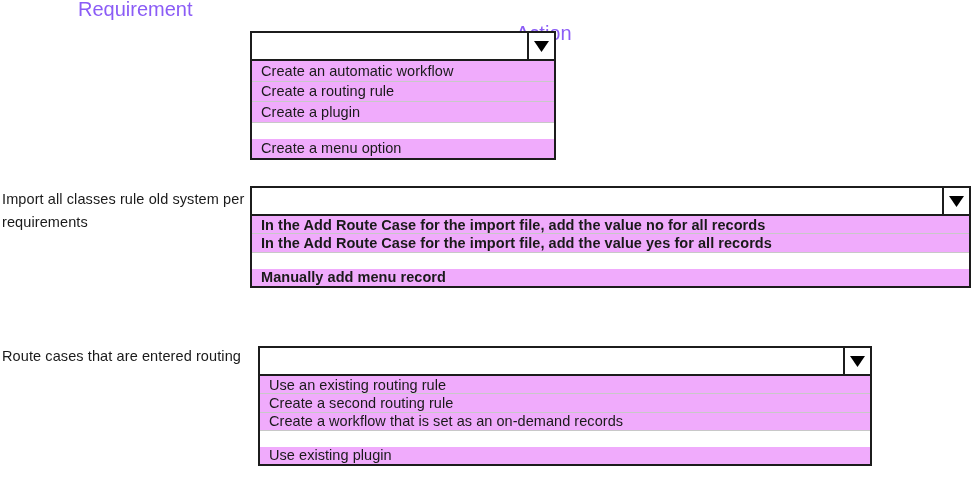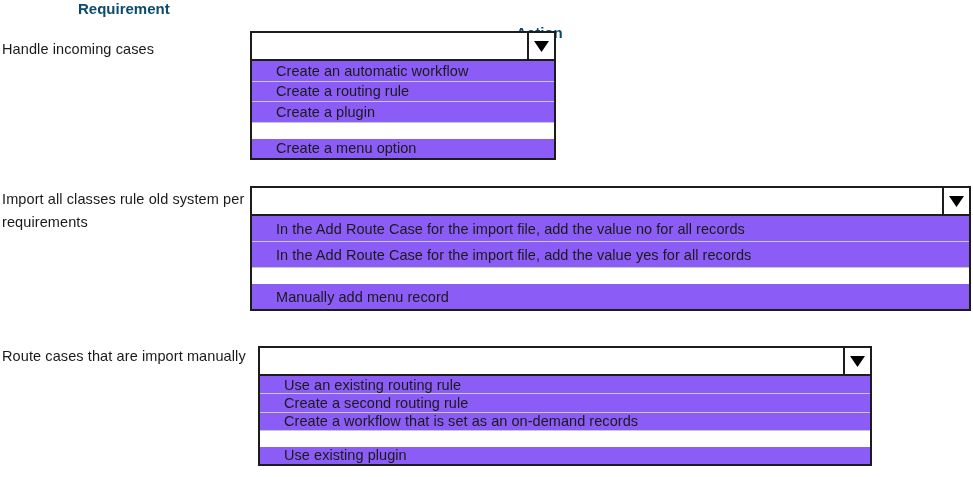--- a/index.html
+++ b/index.html
@@ -15,25 +15,25 @@
     position: relative;
     width: 973px;
     height: 477px;
     background: #ffffff;
     overflow: hidden;
   }
 
   
   .col-header {
     position: absolute;
-    font-weight: bold;
-    font-size: 15px;
+    font-weight: normal;
+    font-size: 20px;
     line-height: 18px;
     white-space: nowrap;
-    color: #0c4a6e;
+    color: #8b5cf6;
   }
   #hdr-requirement { left: 78px;  top: 0px; }
   #hdr-action      { left: 516px; top: 0px; margin-top: 24px; }
 
   
   .req-label {
     position: absolute;
     font-size: 14.5px;
     line-height: 23px;
     color: #1a1a1a;
@@ -46,21 +46,21 @@
   
   .combo {
     position: absolute;
     box-sizing: border-box;
     border: 2px solid #1c1c1c;
     background: #ffffff;
     display: flex;
     flex-direction: column;
   }
   #combo-0 { left: 250px; top: 31px;  width: 306px; height: 129px; }
-  #combo-1 { left: 250px; top: 186px; width: 721px; height: 125px; }
+  #combo-1 { left: 250px; top: 186px; width: 721px; height: 102px; font-weight: bold; }
   #combo-2 { left: 258px; top: 346px; width: 614px; height: 120px; text-align: right; }
 
   
   .combo-select {
     display: flex;
     align-items: stretch;
     flex: 0 0 auto;
     height: 26px;
     border-bottom: 2px solid #1c1c1c;
     background: #ffffff;
@@ -90,41 +90,40 @@
   .combo-options {
     flex: 1 1 auto;
     display: flex;
     flex-direction: column;
     background: #ffffff;
   }
   .combo-option {
     flex: 1 1 0;
     display: flex;
     align-items: center;
-    padding-left: 24px;
+    padding-left: 9px;
     font-size: 14.5px;
     line-height: 18px;
     color: #1a1a1a;
     border-bottom: 1px solid #c8c8c8;
     white-space: nowrap;
     overflow: hidden;
-    background: #8b5cf6;
+    background: #f0abfc;
     letter-spacing: 0.05px;
   }
   .combo-option:last-child { border-bottom: none; margin-top: 16px; }
 </style>
 </head>
 <body>
 
 <div id="page">
 
   <div id="hdr-requirement" class="col-header">Requirement</div>
   <div id="hdr-action" class="col-header">Action</div>
 
-  <div id="req-label-0" class="req-label">Handle incoming cases</div>
 
   <div id="combo-0" class="combo">
     <div class="combo-select">
       <div class="combo-value" title=""></div>
       <div class="combo-arrow-btn">
         <svg width="15" height="11" viewBox="0 0 15 11" aria-hidden="true">
           <polygon points="0,0 15,0 7.5,11" fill="#000000"></polygon>
         </svg>
       </div>
     </div>
@@ -147,21 +146,21 @@
         </svg>
       </div>
     </div>
     <div class="combo-options">
       <div class="combo-option">In the Add Route Case for the import file, add the value no for all records</div>
       <div class="combo-option">In the Add Route Case for the import file, add the value yes for all records</div>
       <div class="combo-option">Manually add menu record</div>
     </div>
   </div>
 
-  <div id="req-label-2" class="req-label">Route cases that are import manually</div>
+  <div id="req-label-2" class="req-label">Route cases that are entered routing</div>
 
   <div id="combo-2" class="combo">
     <div class="combo-select">
       <div class="combo-value" title=""></div>
       <div class="combo-arrow-btn">
         <svg width="15" height="11" viewBox="0 0 15 11" aria-hidden="true">
           <polygon points="0,0 15,0 7.5,11" fill="#000000"></polygon>
         </svg>
       </div>
     </div>

